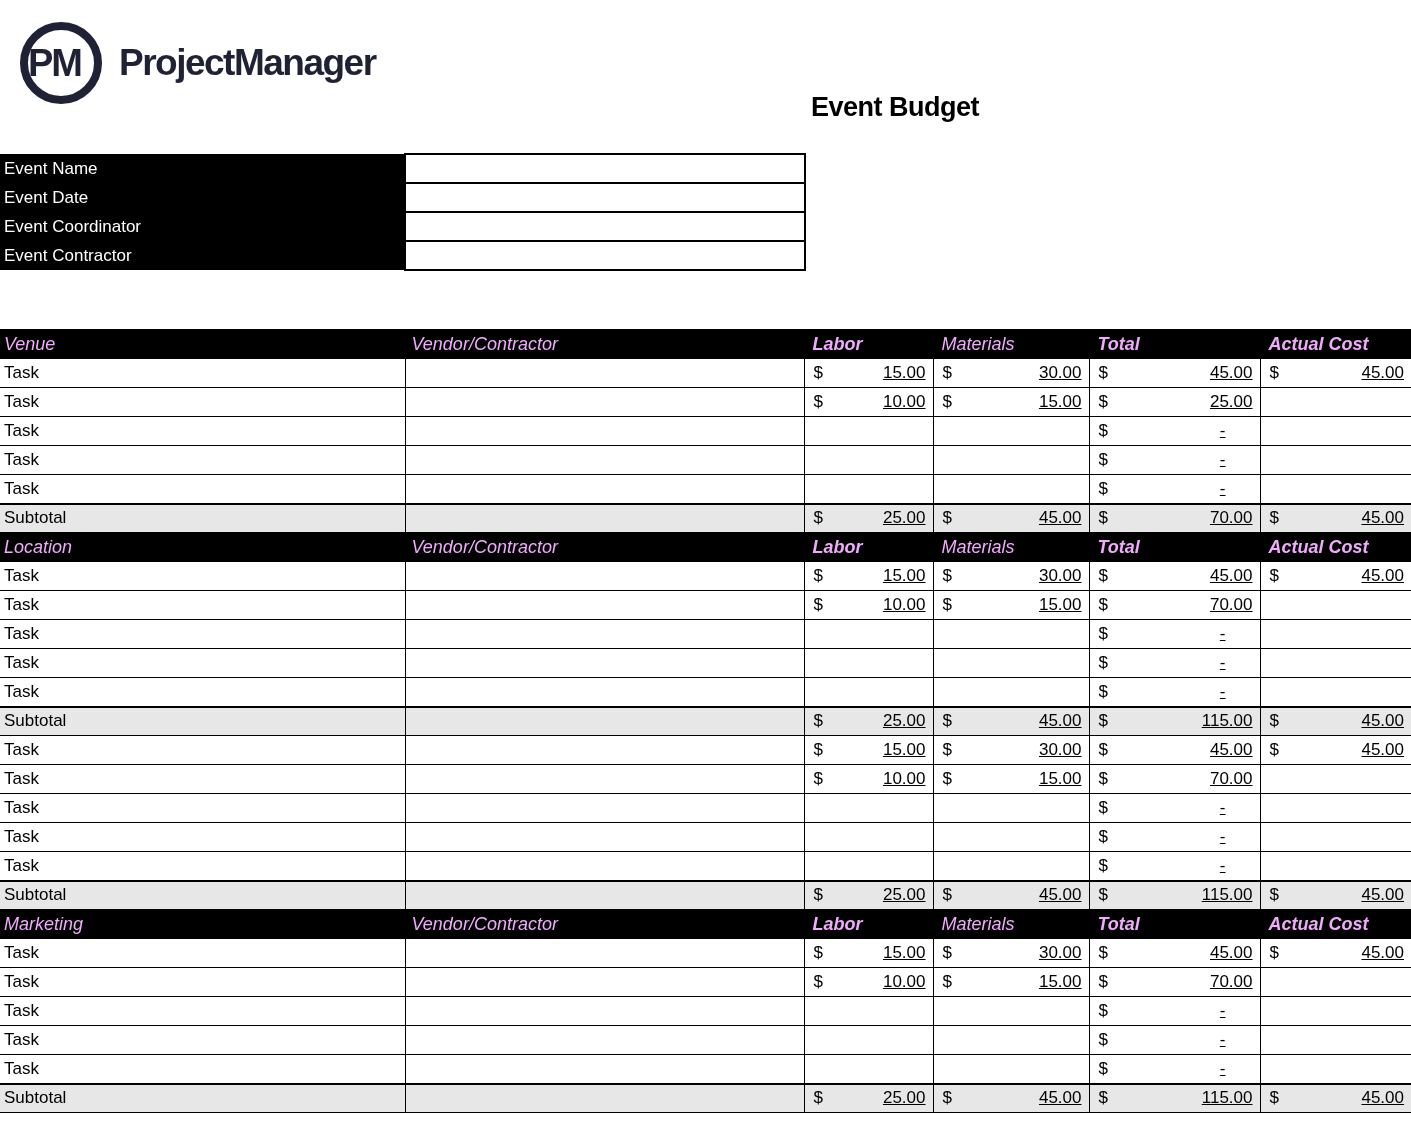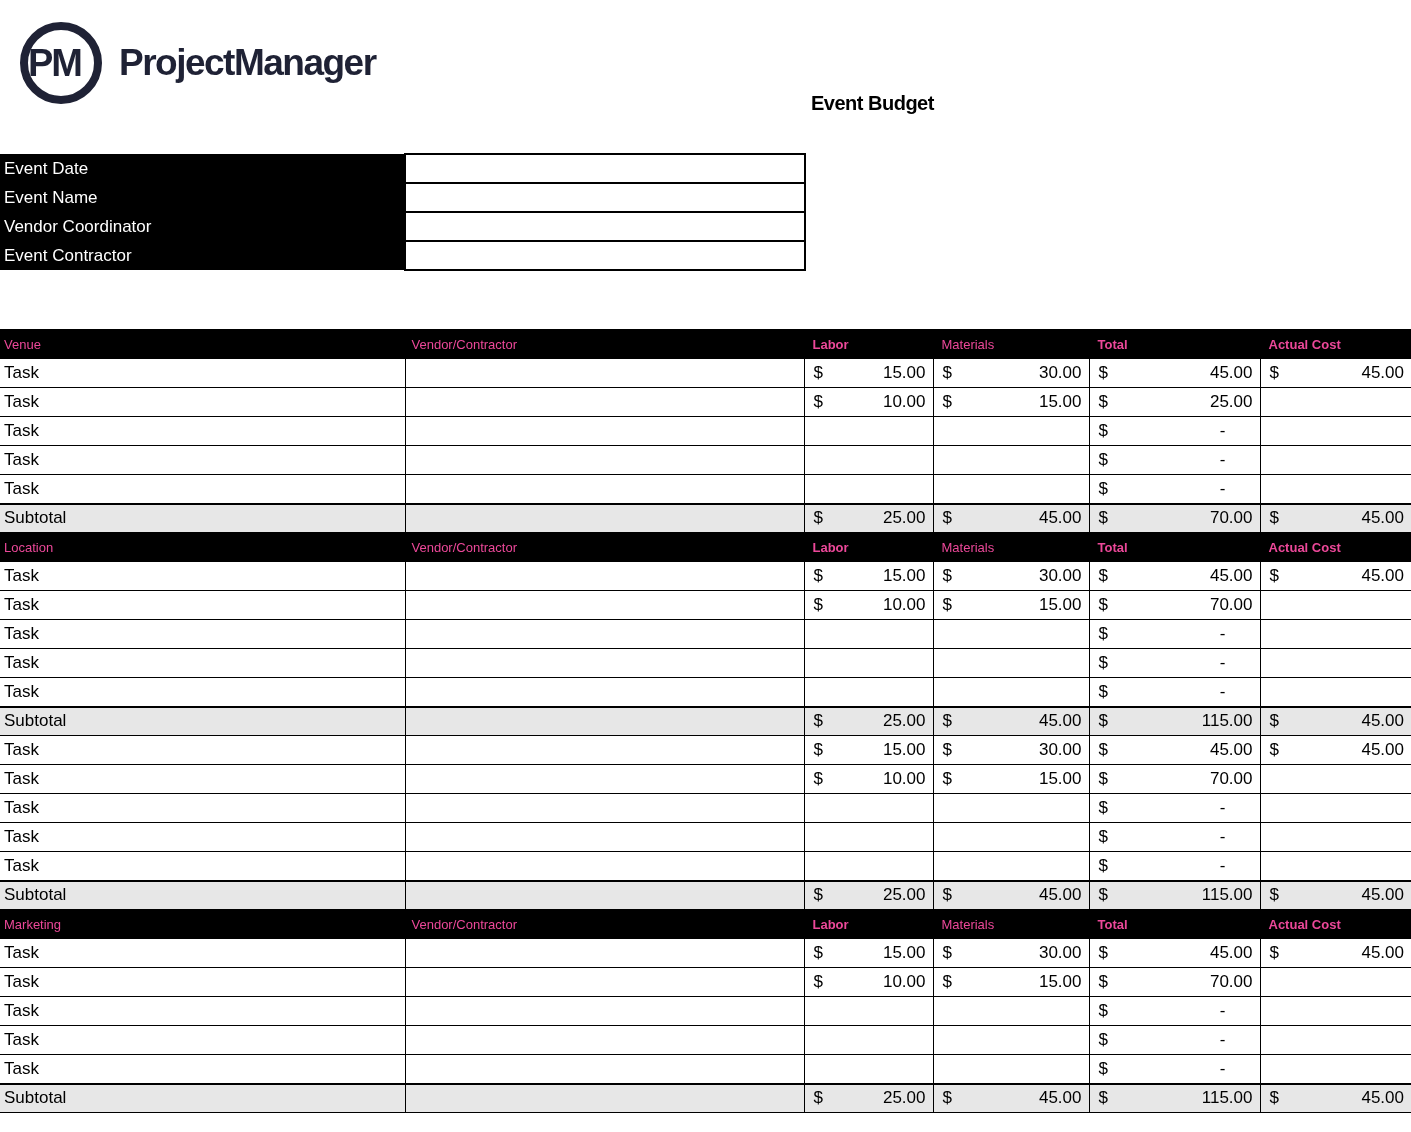--- a/index.html
+++ b/index.html
@@ -21,21 +21,21 @@
     display:flex; align-items:center; justify-content:flex-start;
     font-weight:bold; font-size:38px; letter-spacing:-2px;
     color:var(--brand, #1f2235);
   }
   .logo-text {
     font-size:37px; font-weight:bold; letter-spacing:-1.5px;
     color:var(--brand, #1f2235);
   }
   .page-title {
     position:absolute; left:811px; top:92px;
-    font-size:20px; font-weight:bold; letter-spacing:-0.5px;
+    font-size:27px; font-weight:bold; letter-spacing:-0.5px;
   }
 
   
   .info-table {
     position:absolute; left:0; top:153px;
     border-collapse:collapse; table-layout:fixed;
   }
   .info-table tr { height:29px; }
   .info-label {
     width:405px; background:#000; color:#fff;
@@ -61,35 +61,35 @@
 
   .budget-table tr { height:29px; }
   .budget-table th, .budget-table td {
     vertical-align:middle; white-space:nowrap; overflow:hidden;
     border:1px solid var(--grid, #000);
   }
   .budget-table th:first-child, .budget-table td:first-child { border-left:none; }
   .budget-table th:last-child,  .budget-table td:last-child  { border-right:none; }
 
   .section-header th {
-    background:#000; color:#ec4899;
-    font-weight:normal; text-align:left; font-size:13px;
+    background:#000; color:#f0abfc;
+    font-weight:normal; text-align:left; font-size:18px;font-style:italic;
   }
   .section-header .c-labor,
   .section-header .c-total,
   .section-header .c-actual { font-weight:bold; }
   .section-header .c-materials { font-weight:normal; }
 
   .c-name   { padding-left:4px; text-align:left; }
   th.c-vendor { padding-left:6px; text-align:left; }
   th.c-labor, th.c-materials, th.c-total, th.c-actual { padding-left:8px; text-align:left; }
 
   td.money { position:relative; padding:0; }
   td.money .cur { position:absolute; left:9px;  top:50%; transform:translateY(-50%); }
-  td.money .amt { position:absolute; right:7px; top:50%; transform:translateY(-50%); }
+  td.money .amt { position:absolute; right:7px; top:50%; transform:translateY(-50%);text-decoration:underline; }
   td.money .amt.dash { right:34px; }
 
   .subtotal-row td {
     background:var(--subtotal-bg, #e7e7e7);
     border-top:2px solid var(--grid, #000);
     margin-left:32px;
   }
 </style>
 </head>
 <body>
@@ -99,29 +99,29 @@
     <span>PM</span>
   </div>
   <div class="logo-text">ProjectManager</div>
 </div>
 
 <div class="page-title">Event Budget</div>
 
 <table class="info-table">
   <tbody>
     <tr>
+      <td class="info-label">Event Name</td>
+      <td class="info-input"></td>
+    </tr>
+    <tr>
       <td class="info-label">Event Date</td>
       <td class="info-input"></td>
     </tr>
     <tr>
-      <td class="info-label">Event Name</td>
-      <td class="info-input"></td>
-    </tr>
-    <tr>
-      <td class="info-label">Vendor Coordinator</td>
+      <td class="info-label">Event Coordinator</td>
       <td class="info-input"></td>
     </tr>
     <tr>
       <td class="info-label">Event Contractor</td>
       <td class="info-input"></td>
     </tr>
   </tbody>
 </table>
 
 <table class="budget-table">

